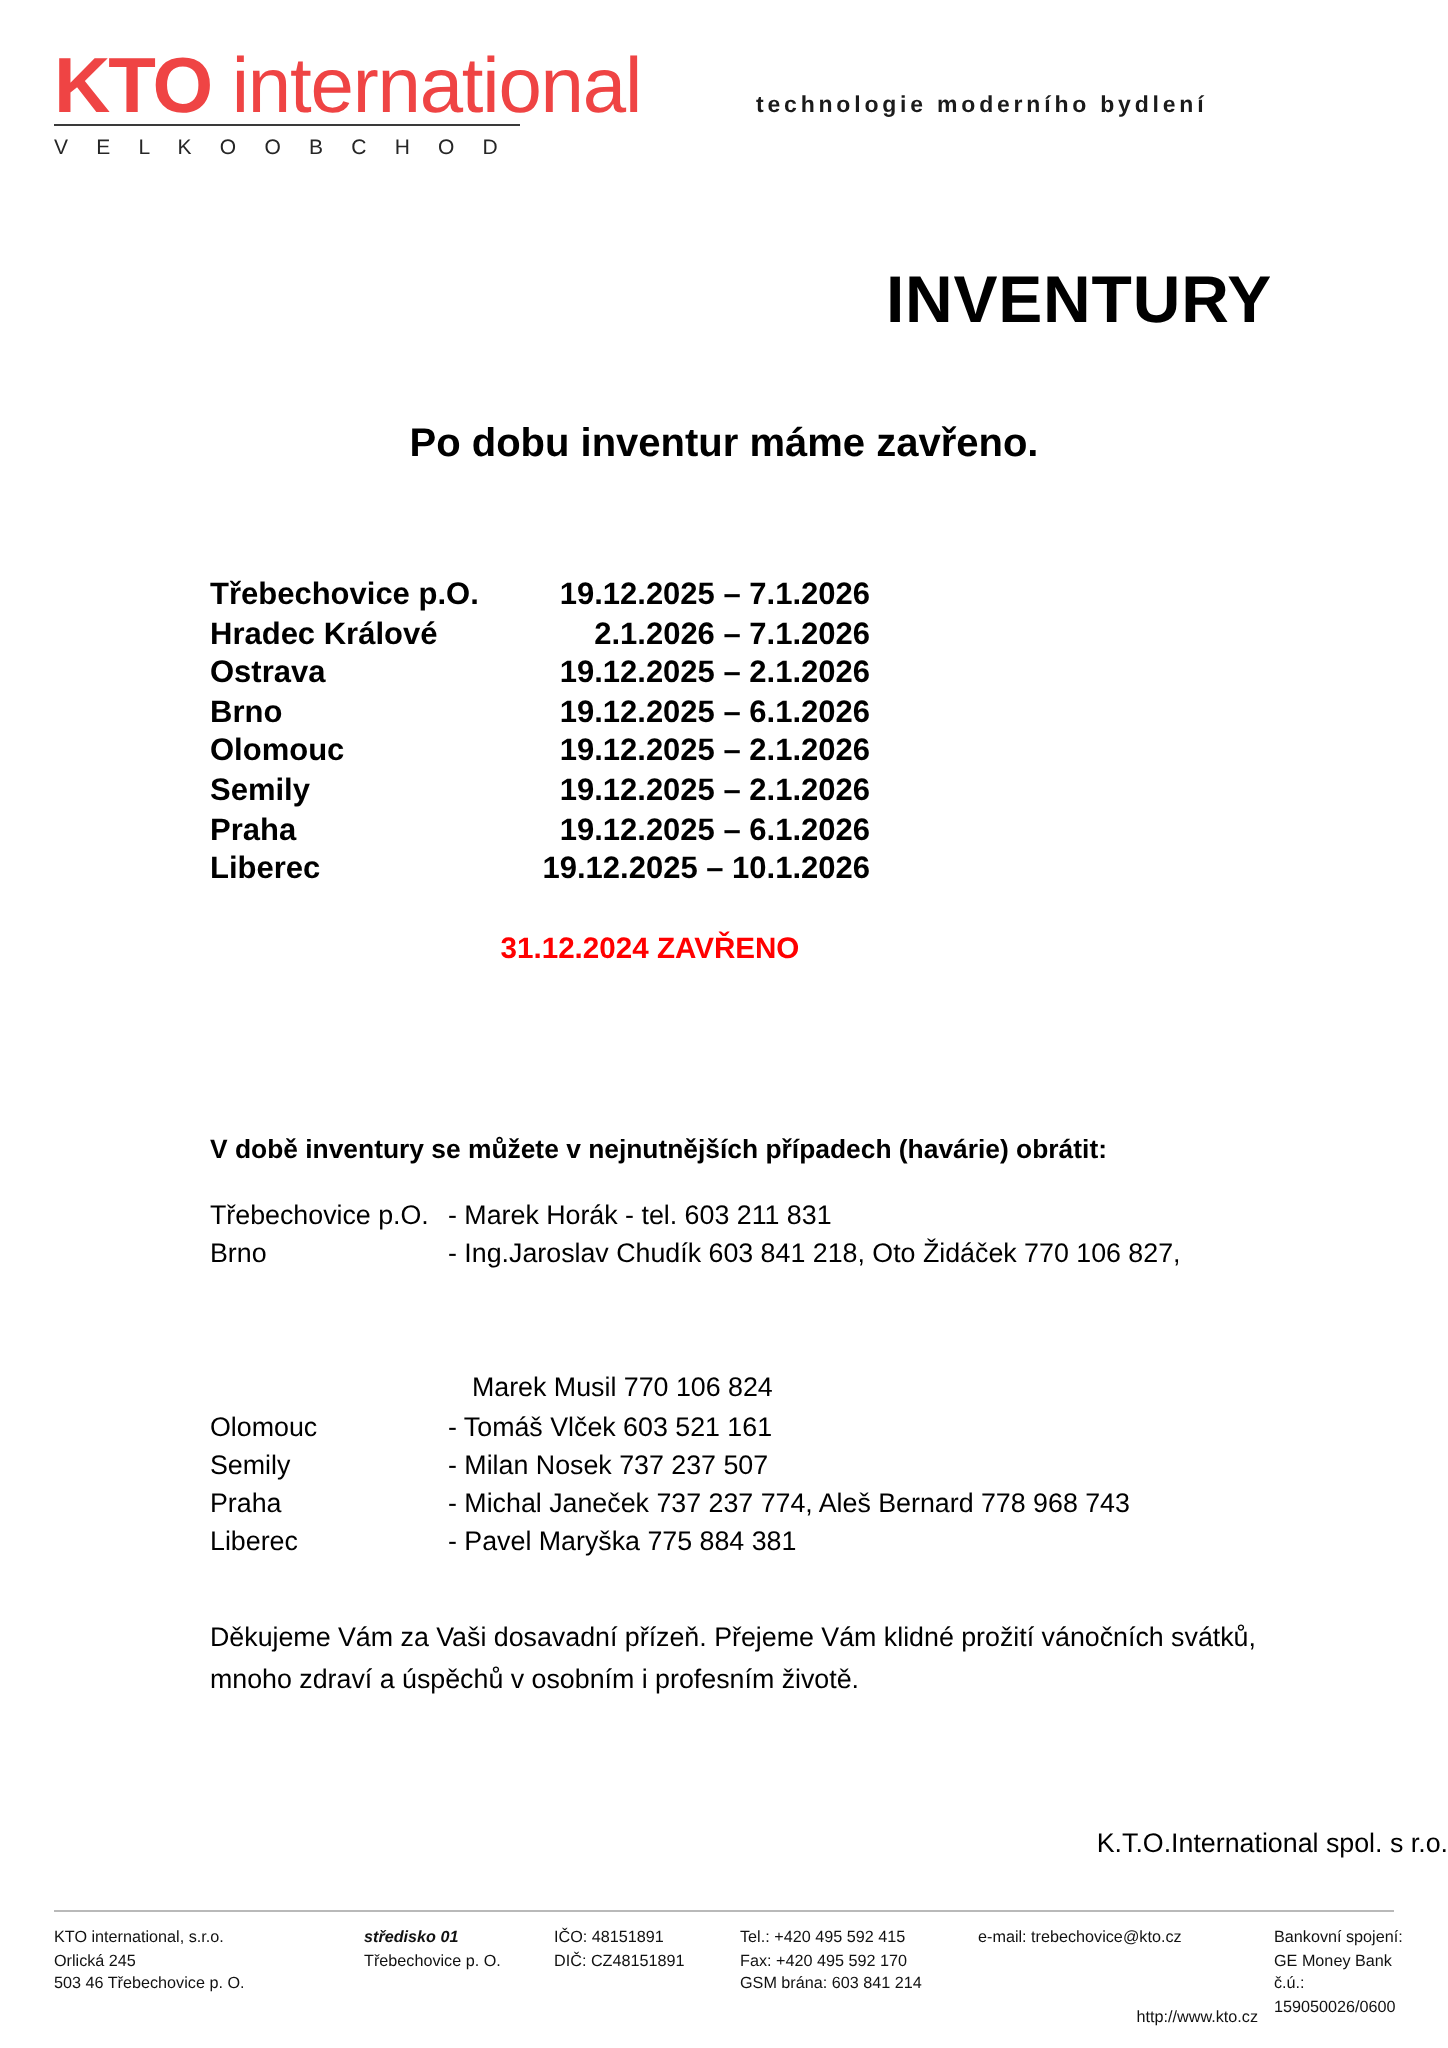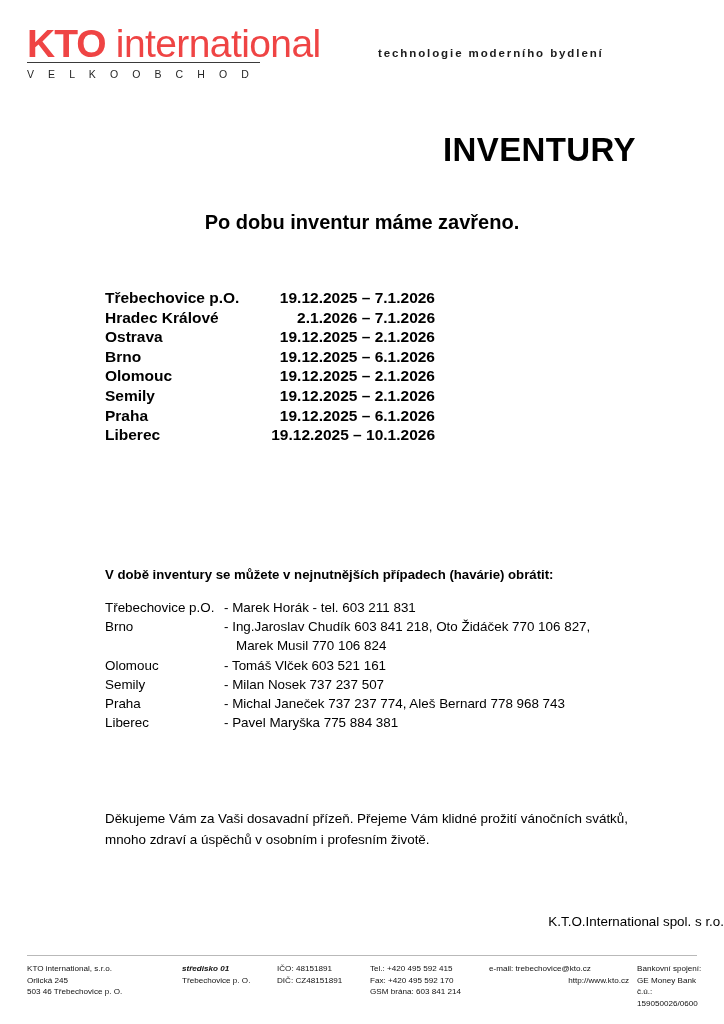--- a/index.html
+++ b/index.html
@@ -148,20 +148,21 @@
     width: 119px;
     vertical-align: top;
   }
   .contact-detail {
     display: inline-block;
     vertical-align: top;
   }
   .contact-detail-2 {
     display: block;
     padding-left: 131px;
+    margin-top: 48px;
   }
 
   
   .closing {
     position: absolute;
     left: 105px;
     top: 808px;
     width: 528px;
     font-size: 13.4px;
     line-height: 21px;
@@ -199,21 +200,21 @@
     top: 0;
   }
   .fc1 { left: 0px; }
   .fc2 { left: 155px; }
   .fc3 { left: 250px; }
   .fc4 { left: 343px; }
   .fc5 { left: 462px; width: 140px; }
   .fc6 { left: 610px; }
   .f-bold { font-weight: normal; }
   .f-italic-bold { font-weight: bold; font-style: italic; }
-  .f-right { text-align: right; }
+  .f-right { text-align: right; margin-top: 28px; }
 </style>
 </head>
 <body>
 
 <div class="header">
   <div class="logo-block">
     <div class="logo-word"><span class="logo-kto">KTO</span><span class="logo-intl"> international</span></div>
     <div class="logo-rule"></div>
     <div class="logo-sub">V E L K O O B C H O D</div>
   </div>
@@ -252,20 +253,21 @@
     <span class="closure-city">Praha</span>
     <span class="closure-dates">19.12.2025 – 6.1.2026</span>
   </div>
   <div class="closure-row">
     <span class="closure-city">Liberec</span>
     <span class="closure-dates">19.12.2025 – 10.1.2026</span>
   </div>
 </div>
 
 <div class="notice">
+  <div class="notice-line-2">31.12.2024 ZAVŘENO</div>
 </div>
 
 <div class="contacts-heading">V době inventury se můžete v nejnutnějších případech (havárie) obrátit:</div>
 
 <div class="contacts-list">
   <div class="contact-row">
     <span class="contact-city">Třebechovice p.O.</span><span class="contact-detail">- Marek Horák - tel. 603 211 831</span>
   </div>
   <div class="contact-row">
     <span class="contact-city">Brno</span><span class="contact-detail">- Ing.Jaroslav Chudík  603 841 218, Oto Židáček 770 106 827,</span>

